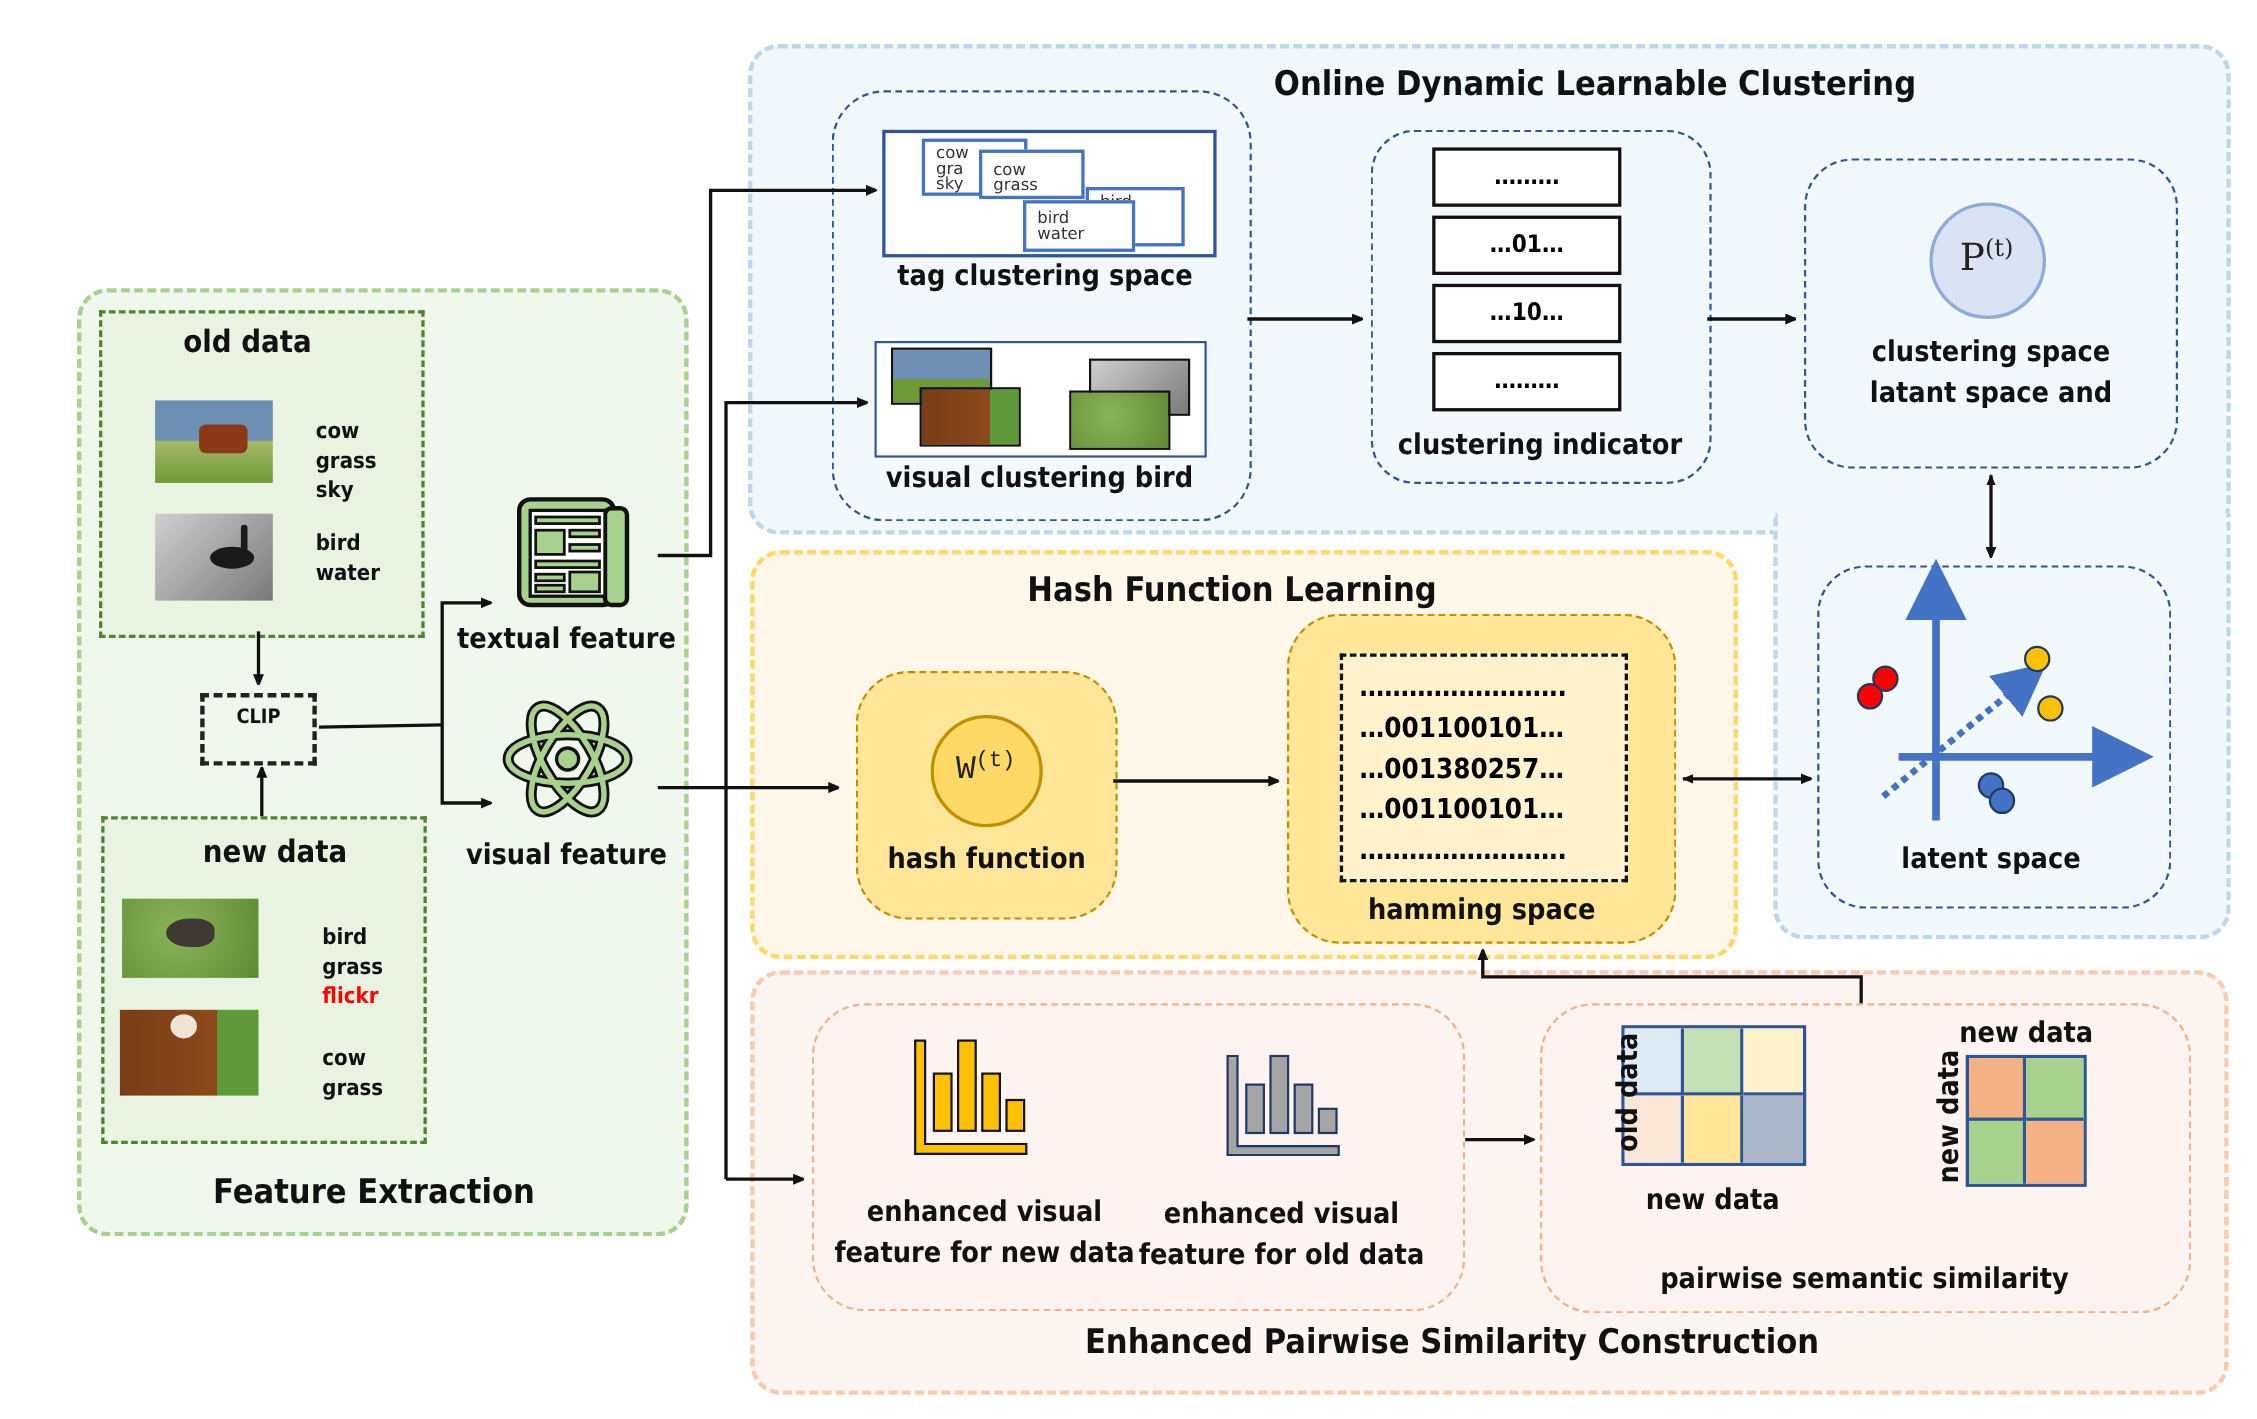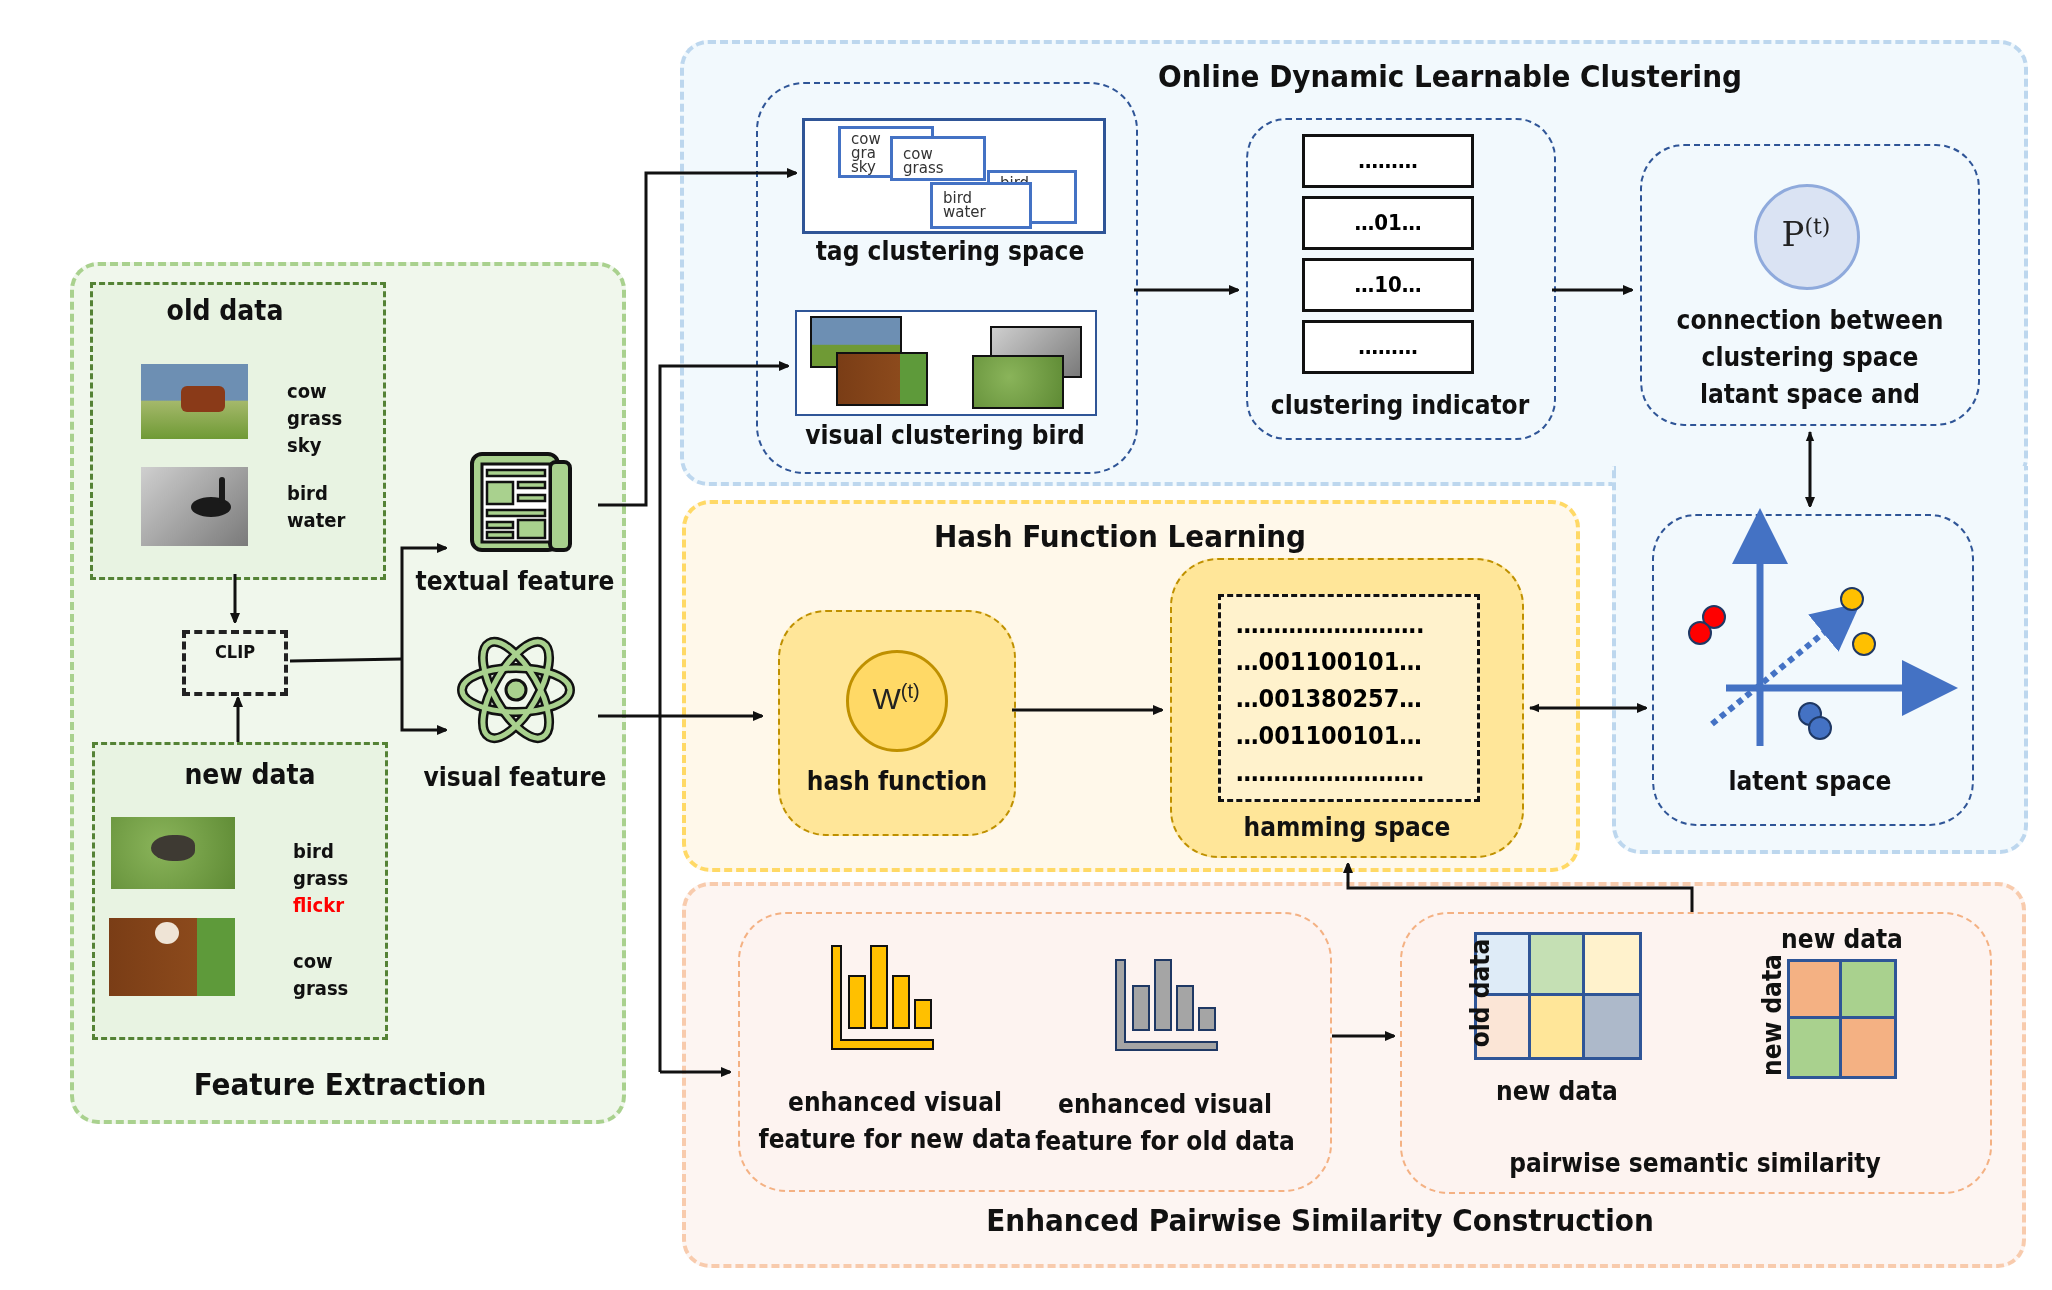--- a/index.html
+++ b/index.html
@@ -146,21 +146,20 @@
 <div class="indicator" style="top:258px;">…10…</div>
 <div class="indicator" style="top:320px;">………</div>
 <div class="txt ctr" style="left:1250px;top:390px;width:300px;font-size:26px;">clustering indicator</div>
 
 <div class="blue-node" style="left:1640px;top:144px;width:336px;height:278px;border-radius:44px;"></div>
 <div class="abs" style="left:1754px;top:184px;width:100px;height:100px;border-radius:50%;background:#dae3f3;border:3px solid #8faadc;"></div>
 <div class="abs" style="left:1754px;top:214px;width:104px;text-align:center;font-family:'DejaVu Serif',serif;font-size:34px;color:#222;">
   <span>P</span><sup style="font-size:22px;">(t)</sup>
 </div>
 <div class="txt ctr" style="left:1640px;top:302px;width:340px;font-size:26px;line-height:37px;">
-  <div>connection between</div>
   <div>clustering space</div>
   <div>latant space and</div>
 </div>
 
 <div class="blue-node" style="left:1652px;top:514px;width:318px;height:308px;border-radius:44px;"></div>
 <div class="abs" style="left:1652px;top:514px;width:320px;height:260px;">
   <svg width="320" height="260" viewBox="0 0 320 260">
     <defs>
       <marker id="ah-blue" markerWidth="8" markerHeight="8" refX="4" refY="4" orient="auto">
           <path d="M0,0 L8,4 L0,8 z" fill="#4472c4"></path>
@@ -174,21 +173,21 @@
     <circle cx="200" cy="85" r="11" fill="#ffc000" stroke="#1f3864" stroke-width="2"></circle>
     <circle cx="212" cy="130" r="11" fill="#ffc000" stroke="#1f3864" stroke-width="2"></circle>
     <circle cx="158" cy="200" r="11" fill="#4472c4" stroke="#1f3864" stroke-width="2"></circle>
     <circle cx="168" cy="214" r="11" fill="#4472c4" stroke="#1f3864" stroke-width="2"></circle>
   </svg>
 </div>
 <div class="txt ctr" style="left:1660px;top:766px;width:300px;font-size:26px;">latent space</div>
 
 <div class="yellow-node" style="left:778px;top:610px;width:234px;height:222px;"></div>
 <div class="abs" style="left:846px;top:650px;width:96px;height:96px;border-radius:50%;background:#ffd966;border:3px solid #bf9000;"></div>
-<div class="abs" style="left:846px;top:680px;width:100px;text-align:center;font-family:Liberation Sans, sans-serif;font-size:30px;color:#222;">
+<div class="abs" style="left:846px;top:680px;width:100px;text-align:center;font-family:Liberation Mono, monospace;font-size:30px;color:#222;">
   <span>W</span><sup style="font-size:20px;">(t)</sup>
 </div>
 <div class="txt ctr" style="left:778px;top:766px;width:238px;font-size:26px;">hash function</div>
 
 <div class="yellow-node" style="left:1170px;top:558px;width:350px;height:296px;background:#ffe699;"></div>
 <div class="abs" style="left:1218px;top:594px;width:256px;height:202px;border:3px dashed #111;background:#fff2cc;"></div>
 <div class="abs mono-row" style="left:1236px;top:606px;line-height:37px;">
   <div>…………………….</div>
   <div>…001100101…</div>
   <div>…001380257…</div>

